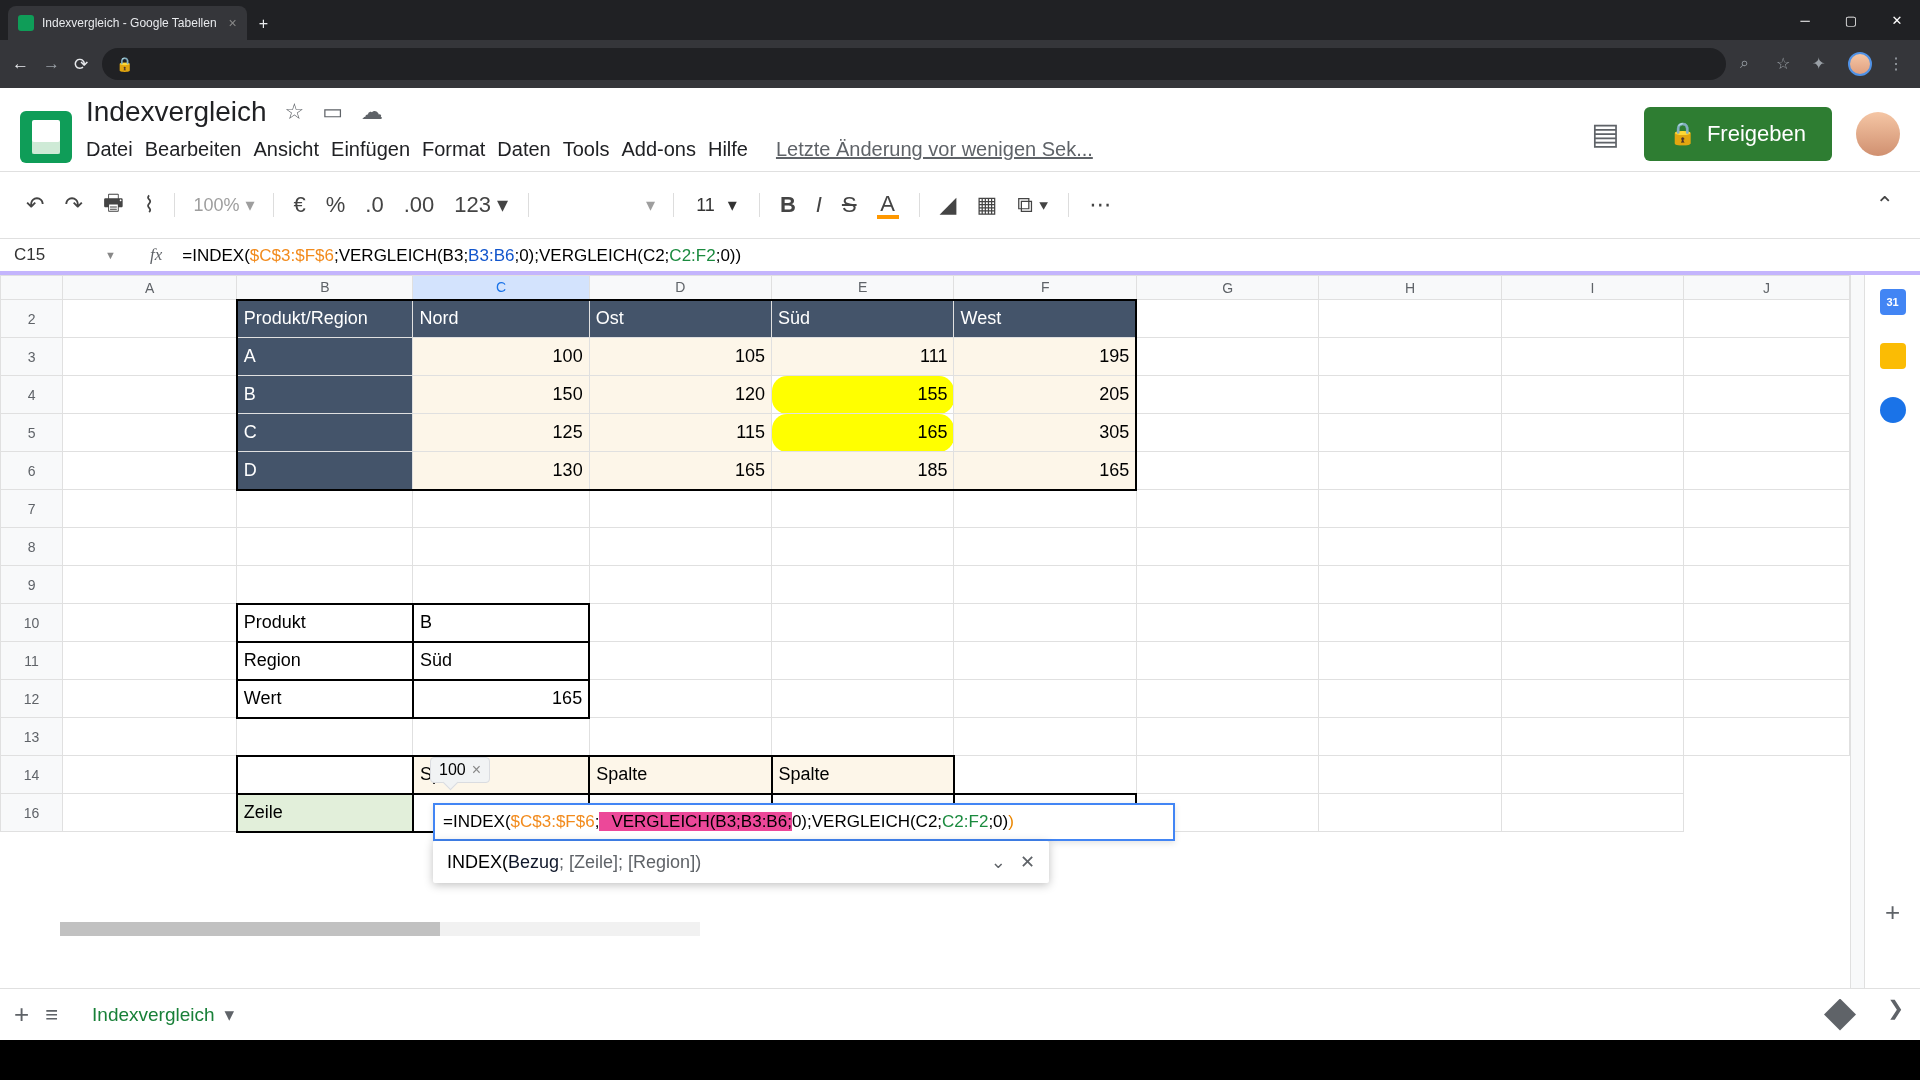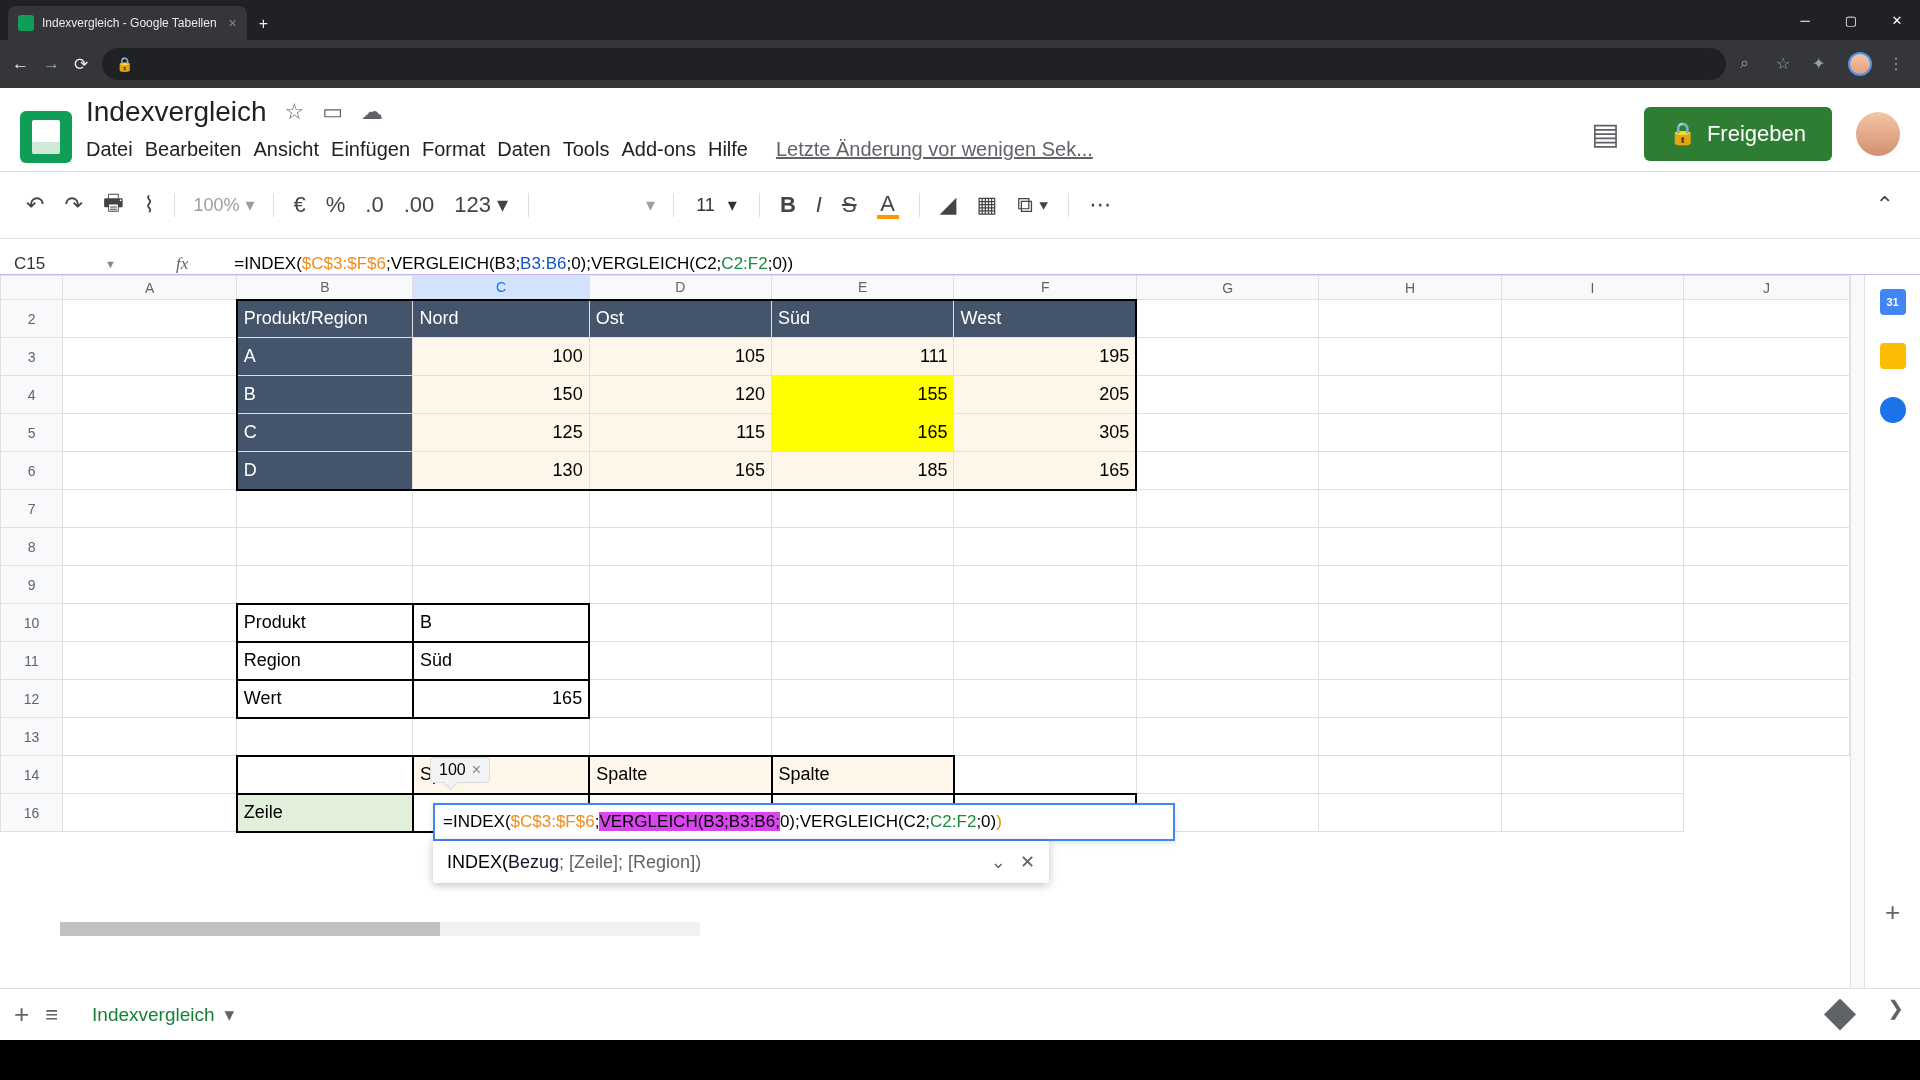--- a/index.html
+++ b/index.html
@@ -39,21 +39,21 @@
   
   .toolbar { display:flex; align-items:center; padding: 8px 18px; gap: 4px; color:#5f6368; border-bottom:1px solid #e0e0e0; }
   .tbtn { padding: 6px 8px; font-size: 22px; color:#444;}
   .tdiv { width:1px; height:24px; background:#ddd; margin:0 8px; }
   .zoom { color:#9e9e9e; font-size:18px; padding:0 6px; display:flex; align-items:center; gap:6px;}
   .font-size { font-size:18px; color:#333; padding:0 10px; display:flex; gap:8px; align-items:center;}
   .text-color { display:flex; flex-direction:column; align-items:center; }
   .text-color .bar { width:22px; height:4px; background:#ff9800; margin-top:-2px;}
   .collapse { margin-left:auto; }
   
-  .formula-row { display:flex; align-items:flex-end; border-bottom:1px solid #c4b5fd; height: 36px; gap: 26px; }
+  .formula-row { display:flex; align-items:center; border-bottom:4px solid #c4b5fd; height: 36px; }
   .name-box { width: 130px; padding: 0 14px; font-size: 17px; color:#333; display:flex; align-items:center; justify-content:space-between;}
   .fx { padding: 0 20px; font-style: italic; color:#5f6368; font-size:17px; font-family: 'Times New Roman', serif;}
   .formula-input { font-size: 17px; font-family: 'Consolas', monospace; color:#000; flex:1; }
   .formula-input .range{color:#f28b1d;}
   .formula-input .ref1{color:#1155cc;}
   .formula-input .ref2{color:#1a8a3e;}
   
   .sheet-area { flex:1; display:flex; overflow:hidden; }
   .grid-wrap { flex:1; overflow:hidden; position:relative; }
   table.grid { border-collapse: collapse; width:100%; }
@@ -61,36 +61,36 @@
   .colhead th.sel { background:#d3e3fd; color:#1a73e8; }
   .corner { width:60px; background:#f8f9fa; border:1px solid #e0e0e0;}
   .rowhead { background:#f8f9fa; border:1px solid #e0e0e0; text-align:center; color:#5f6368; font-size:14px; width:60px;}
   .rowhead.sel { background:#d3e3fd; color:#1a73e8;}
   td.cell { border:1px solid #e0e0e0; height:38px; font-size:18px; padding: 0 6px; position:relative;}
   
   .hdr-cell { background:#44546a; color:#fff; font-size:19px; padding-left:6px; }
   .rowlbl { background:#44546a; color:#fff; font-size:19px; padding-left:6px;}
   .data-cell { background:#fdf6e9; text-align:right; color:#000; }
   .data-cell.b-bot { border-bottom:2px solid #000; }
-  .yellow { background:#ffff00 !important; }
+  .yellow { background:#ffff00 !important;border-radius:15px; }
   
   .look-lbl { border:2px solid #000 !important; font-size:19px; padding-left:6px;}
   .look-val { border:2px solid #000 !important; font-size:19px; padding-left:6px;}
   .look-val.r { text-align:right; }
   
   .mat-hdr { background:#fdf6e9; border:2px solid #000 !important; font-size:19px; padding-left:6px;}
   .mat-row { background:#e2efda; border:2px solid #000 !important; font-size:19px; padding-left:6px;}
   .mat-cell { border:2px solid #000 !important; }
   
   .editor-box { position:absolute; left:433px; top:528px; width:742px; height:38px; border:2px solid #4285f4; background:#fff; box-shadow:0 2px 6px rgba(60,64,67,.15);}
   .preview-chip { position:absolute; left:430px; top:482px; background:#f1f3f4; border:1px solid #dadce0; border-radius:4px; padding:3px 8px; font-size:16px; font-family: Consolas, monospace; display:flex; gap:6px; align-items:center;}
   .preview-chip .x { color:#888; }
   .preview-chip::after{content:""; position:absolute; bottom:-6px; left:14px; width:10px; height:10px; background:#f1f3f4; border-right:1px solid #dadce0; border-bottom:1px solid #dadce0; transform:rotate(45deg);}
   .editor-text { font-family: Consolas, monospace; font-size:17px; padding:6px 8px; white-space:nowrap;}
-  .editor-text .sel { background:#d946ef; }
+  .editor-text .sel { background:#ec4899;padding-left:12px; }
   .editor-text .r-orange{color:#f28b1d;}
   .editor-text .r-green{color:#1a8a3e;}
   .editor-text .close-p{color:#ea8600;}
   .help-box { position:absolute; left:433px; top:566px; width:616px; background:#fff; box-shadow:0 2px 10px rgba(0,0,0,.25); border-radius:2px; padding:10px 14px; font-family: Consolas, monospace; font-size:18px; display:flex; align-items:center;}
   .help-box .bez{color:#0f172a; font-weight:normal;}
   .help-box .gray{color:#5f6368;}
   .help-box .ctrls { margin-left:auto; display:flex; gap:14px; color:#5f6368;}
   
   .sidepanel { width:56px; background:#fff; border-left:1px solid #e0e0e0; display:flex; flex-direction:column; align-items:center; padding-top:14px; gap:28px;}
   .side-icon { width:26px; height:26px; border-radius:4px;}

